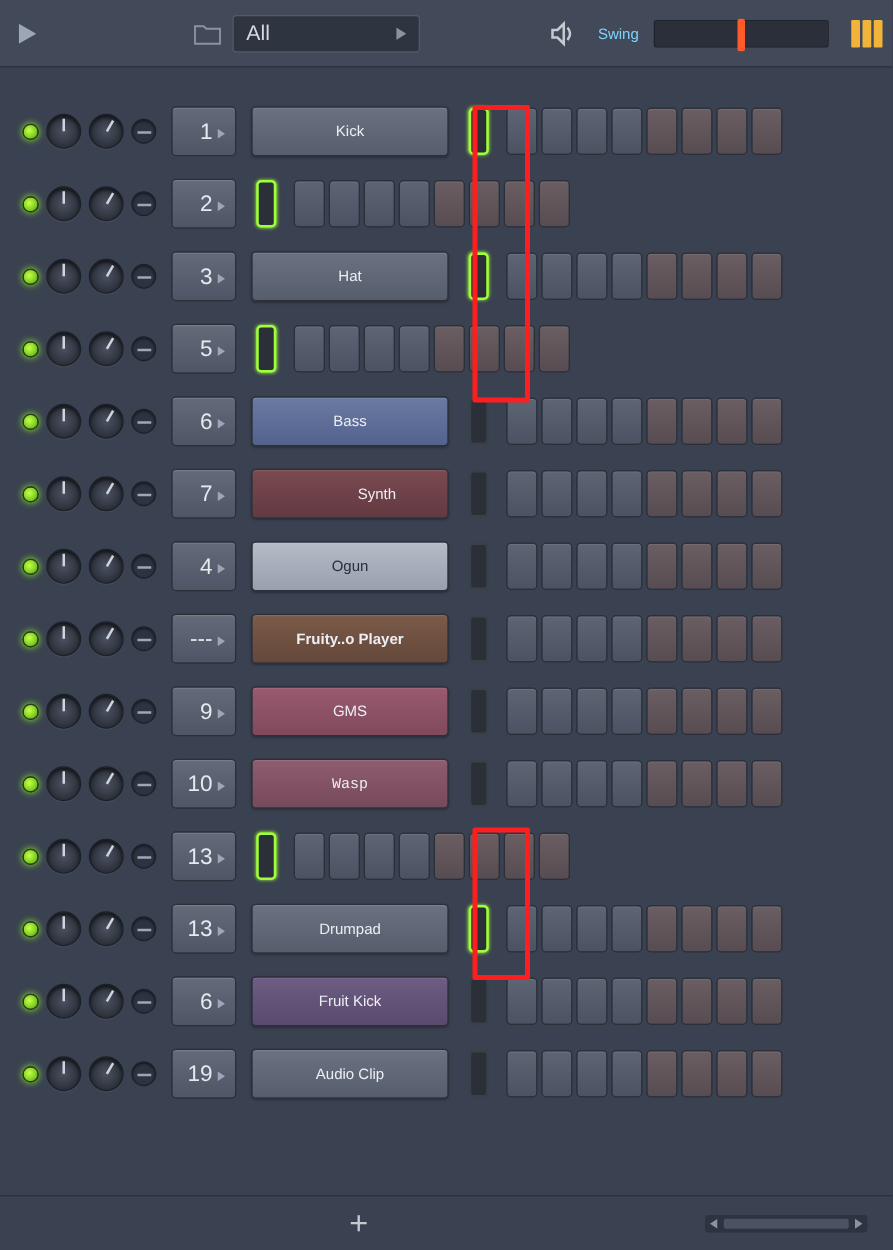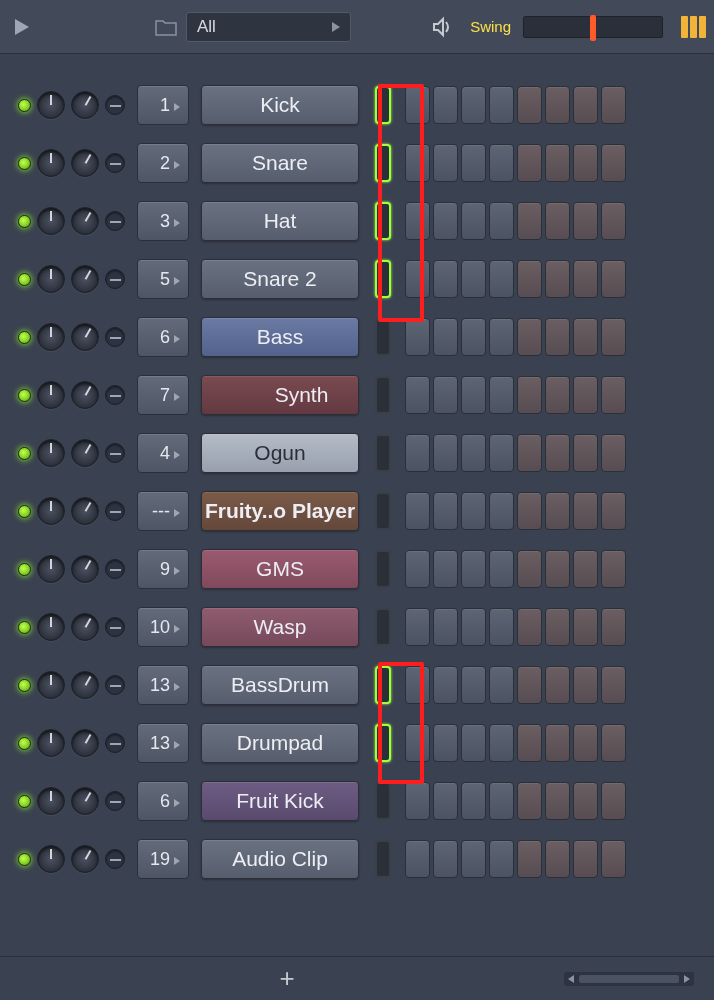--- a/index.html
+++ b/index.html
@@ -32,38 +32,38 @@
     width: 24px; height: 24px;
     margin-left: 110px;
     display: flex; align-items: center; justify-content: center;
   }
   .folder-icon svg { stroke: #8b93a3; fill: none; stroke-width: 1.5; }
   .filter-dd {
     background: #2f3540;
     border: 1px solid #525a6a;
     border-radius: 3px;
     height: 30px;
-    width: 165px;
+    width: 150px;
     display: flex;
     align-items: center;
     padding: 0 10px;
     justify-content: space-between;
     color: #d5d9e0;
     font-size: 17px;
   }
   .filter-dd .chev svg { fill: #8b93a3; }
   .spacer-flex { flex: 1; }
   .audio-icon {
     width: 28px; height: 28px;
     display: flex; align-items: center; justify-content: center;
   }
   .audio-icon svg { fill: #c5c9d0; }
   .swing-lbl {
-    font-size: 15px;
-    color: #fde047;
+    font-size: 12px;
+    color: #7dd3fc;
     margin-left: 6px;
   }
   .swing-slider {
     width: 140px;
     height: 22px;
     background: linear-gradient(to right, #2a2f39, #2a2f39);
     border-radius: 2px;
     position: relative;
     margin-left: 4px;
     border: 1px solid #1e222a;
@@ -165,33 +165,33 @@
   }
   .num-box .tri svg { fill: #9ea6b5; }
 
   .ch-name {
     width: 158px; height: 40px;
     border-radius: 4px;
     border: 1px solid #2a2f38;
     display: flex;
     align-items: center;
     justify-content: center;
-    font-size: 21px;
+    font-size: 12px;
     color: #eceef3;
     margin-left: 6px;
     box-shadow: inset 0 1px 0 rgba(255,255,255,.1), 0 1px 2px rgba(0,0,0,.3);
   }
 
   .col-gray   { background: linear-gradient(#6a7282, #565e6e); }
   .col-blue   { background: linear-gradient(#6a7aa3, #53628c); }
   .col-maroon { background: linear-gradient(#7a4a50, #633941); padding-left: 43px; }
   .col-light  { background: linear-gradient(#b5bcc8, #98a0ae); color: #2a2f38; }
   .col-brown  { background: linear-gradient(#7b5a48, #64483a); font-weight: bold; }
   .col-pink   { background: linear-gradient(#9a5a70, #81495c); }
-  .col-wine   { background: linear-gradient(#8f5c6f, #76495b); }
+  .col-wine   { background: linear-gradient(#8f5c6f, #76495b); font-family: Liberation Mono, monospace; }
   .col-purple { background: linear-gradient(#6e5c84, #594a6d); }
 
   .step-ind {
     width: 16px; height: 38px;
     border-radius: 4px;
     border: 2px solid #3a4048;
     background: #2a2f38;
     margin-left: 10px;
     position: relative;
   }
@@ -336,21 +336,20 @@
       <div class="mute-led"></div>
       <div class="knob pan"></div>
       <div class="knob vol"></div>
       <div class="mute-sm"></div>
       <div class="num-box">
         <span>2</span>
         <span class="tri"><svg width="6" height="8" viewBox="0 0 6 8">
             <path d="M0 0 L6 4 L0 8 Z"></path>
           </svg></span>
       </div>
-      <div class="ch-name col-gray">Snare</div>
       <div class="step-ind on"></div>
       <div class="step-grid">
         <div class="step"></div>
         <div class="step"></div>
         <div class="step"></div>
         <div class="step"></div>
         <div class="step beat2"></div>
         <div class="step beat2"></div>
         <div class="step beat2"></div>
         <div class="step beat2"></div>
@@ -384,21 +383,20 @@
       <div class="mute-led"></div>
       <div class="knob pan"></div>
       <div class="knob vol"></div>
       <div class="mute-sm"></div>
       <div class="num-box">
         <span>5</span>
         <span class="tri"><svg width="6" height="8" viewBox="0 0 6 8">
             <path d="M0 0 L6 4 L0 8 Z"></path>
           </svg></span>
       </div>
-      <div class="ch-name col-gray">Snare 2</div>
       <div class="step-ind on"></div>
       <div class="step-grid">
         <div class="step"></div>
         <div class="step"></div>
         <div class="step"></div>
         <div class="step"></div>
         <div class="step beat2"></div>
         <div class="step beat2"></div>
         <div class="step beat2"></div>
         <div class="step beat2"></div>
@@ -552,21 +550,20 @@
       <div class="mute-led"></div>
       <div class="knob pan"></div>
       <div class="knob vol"></div>
       <div class="mute-sm"></div>
       <div class="num-box">
         <span>13</span>
         <span class="tri"><svg width="6" height="8" viewBox="0 0 6 8">
             <path d="M0 0 L6 4 L0 8 Z"></path>
           </svg></span>
       </div>
-      <div class="ch-name col-gray">BassDrum</div>
       <div class="step-ind on"></div>
       <div class="step-grid">
         <div class="step"></div>
         <div class="step"></div>
         <div class="step"></div>
         <div class="step"></div>
         <div class="step beat2"></div>
         <div class="step beat2"></div>
         <div class="step beat2"></div>
         <div class="step beat2"></div>

